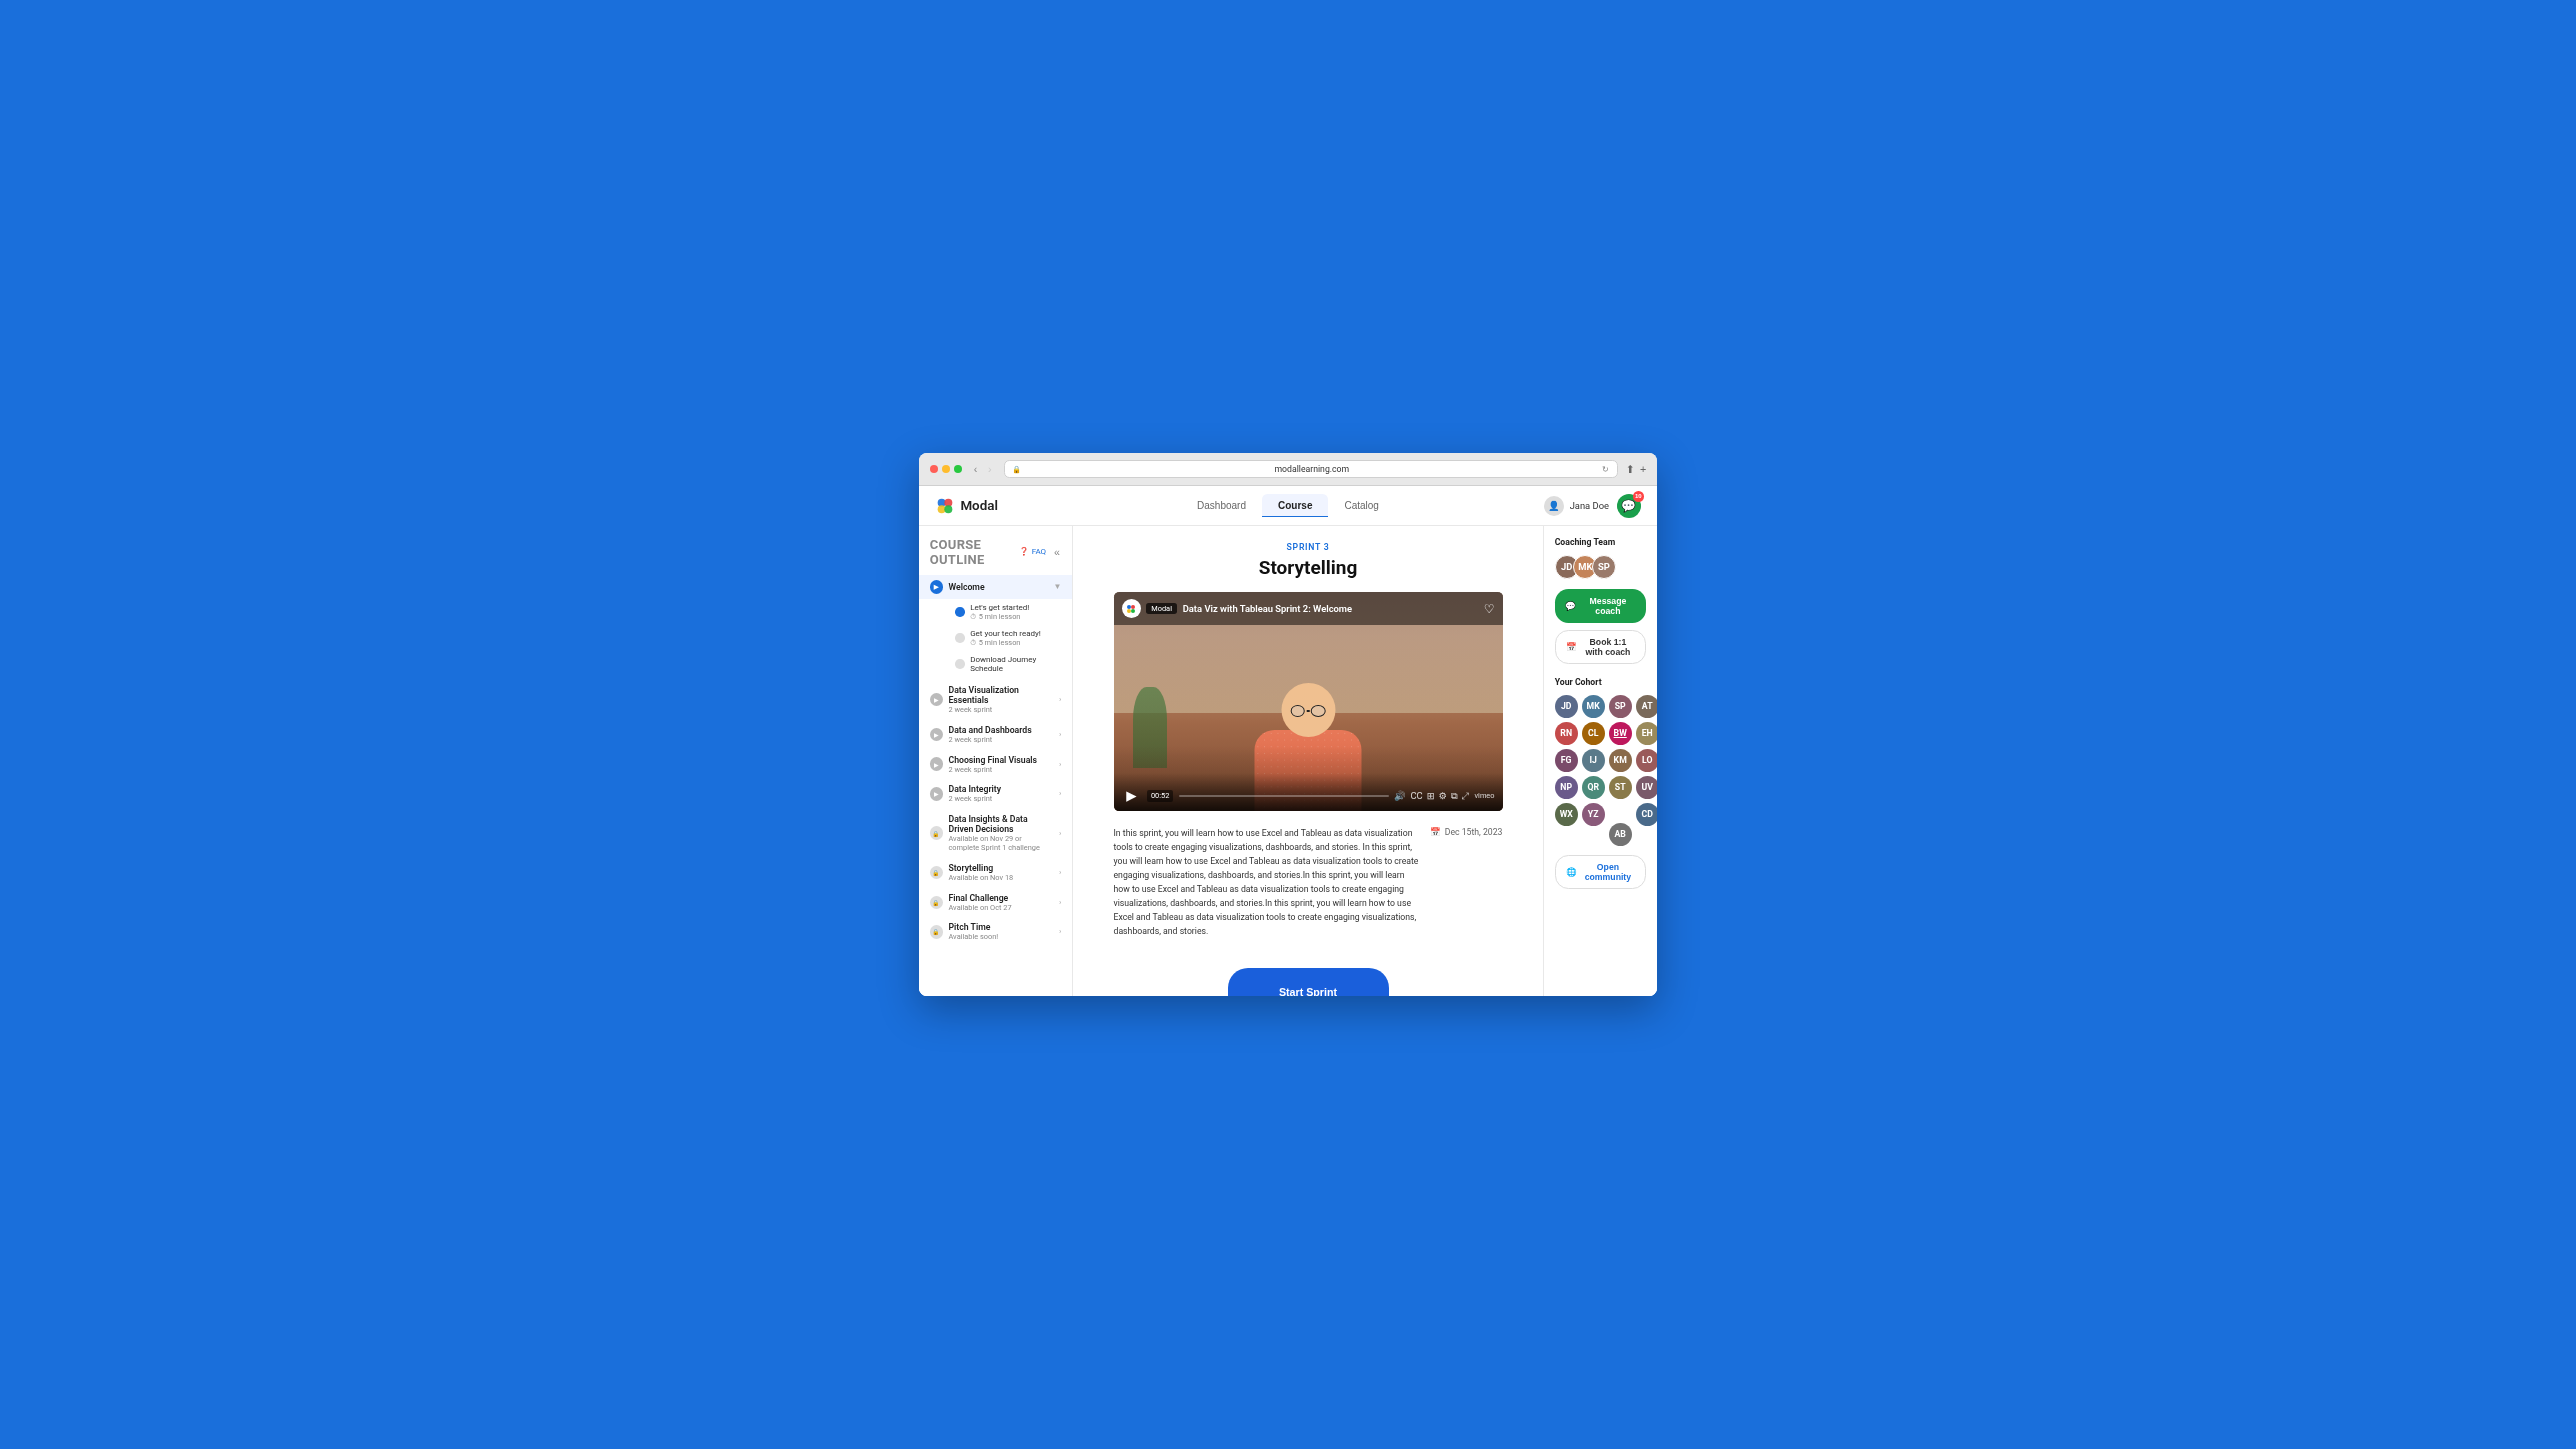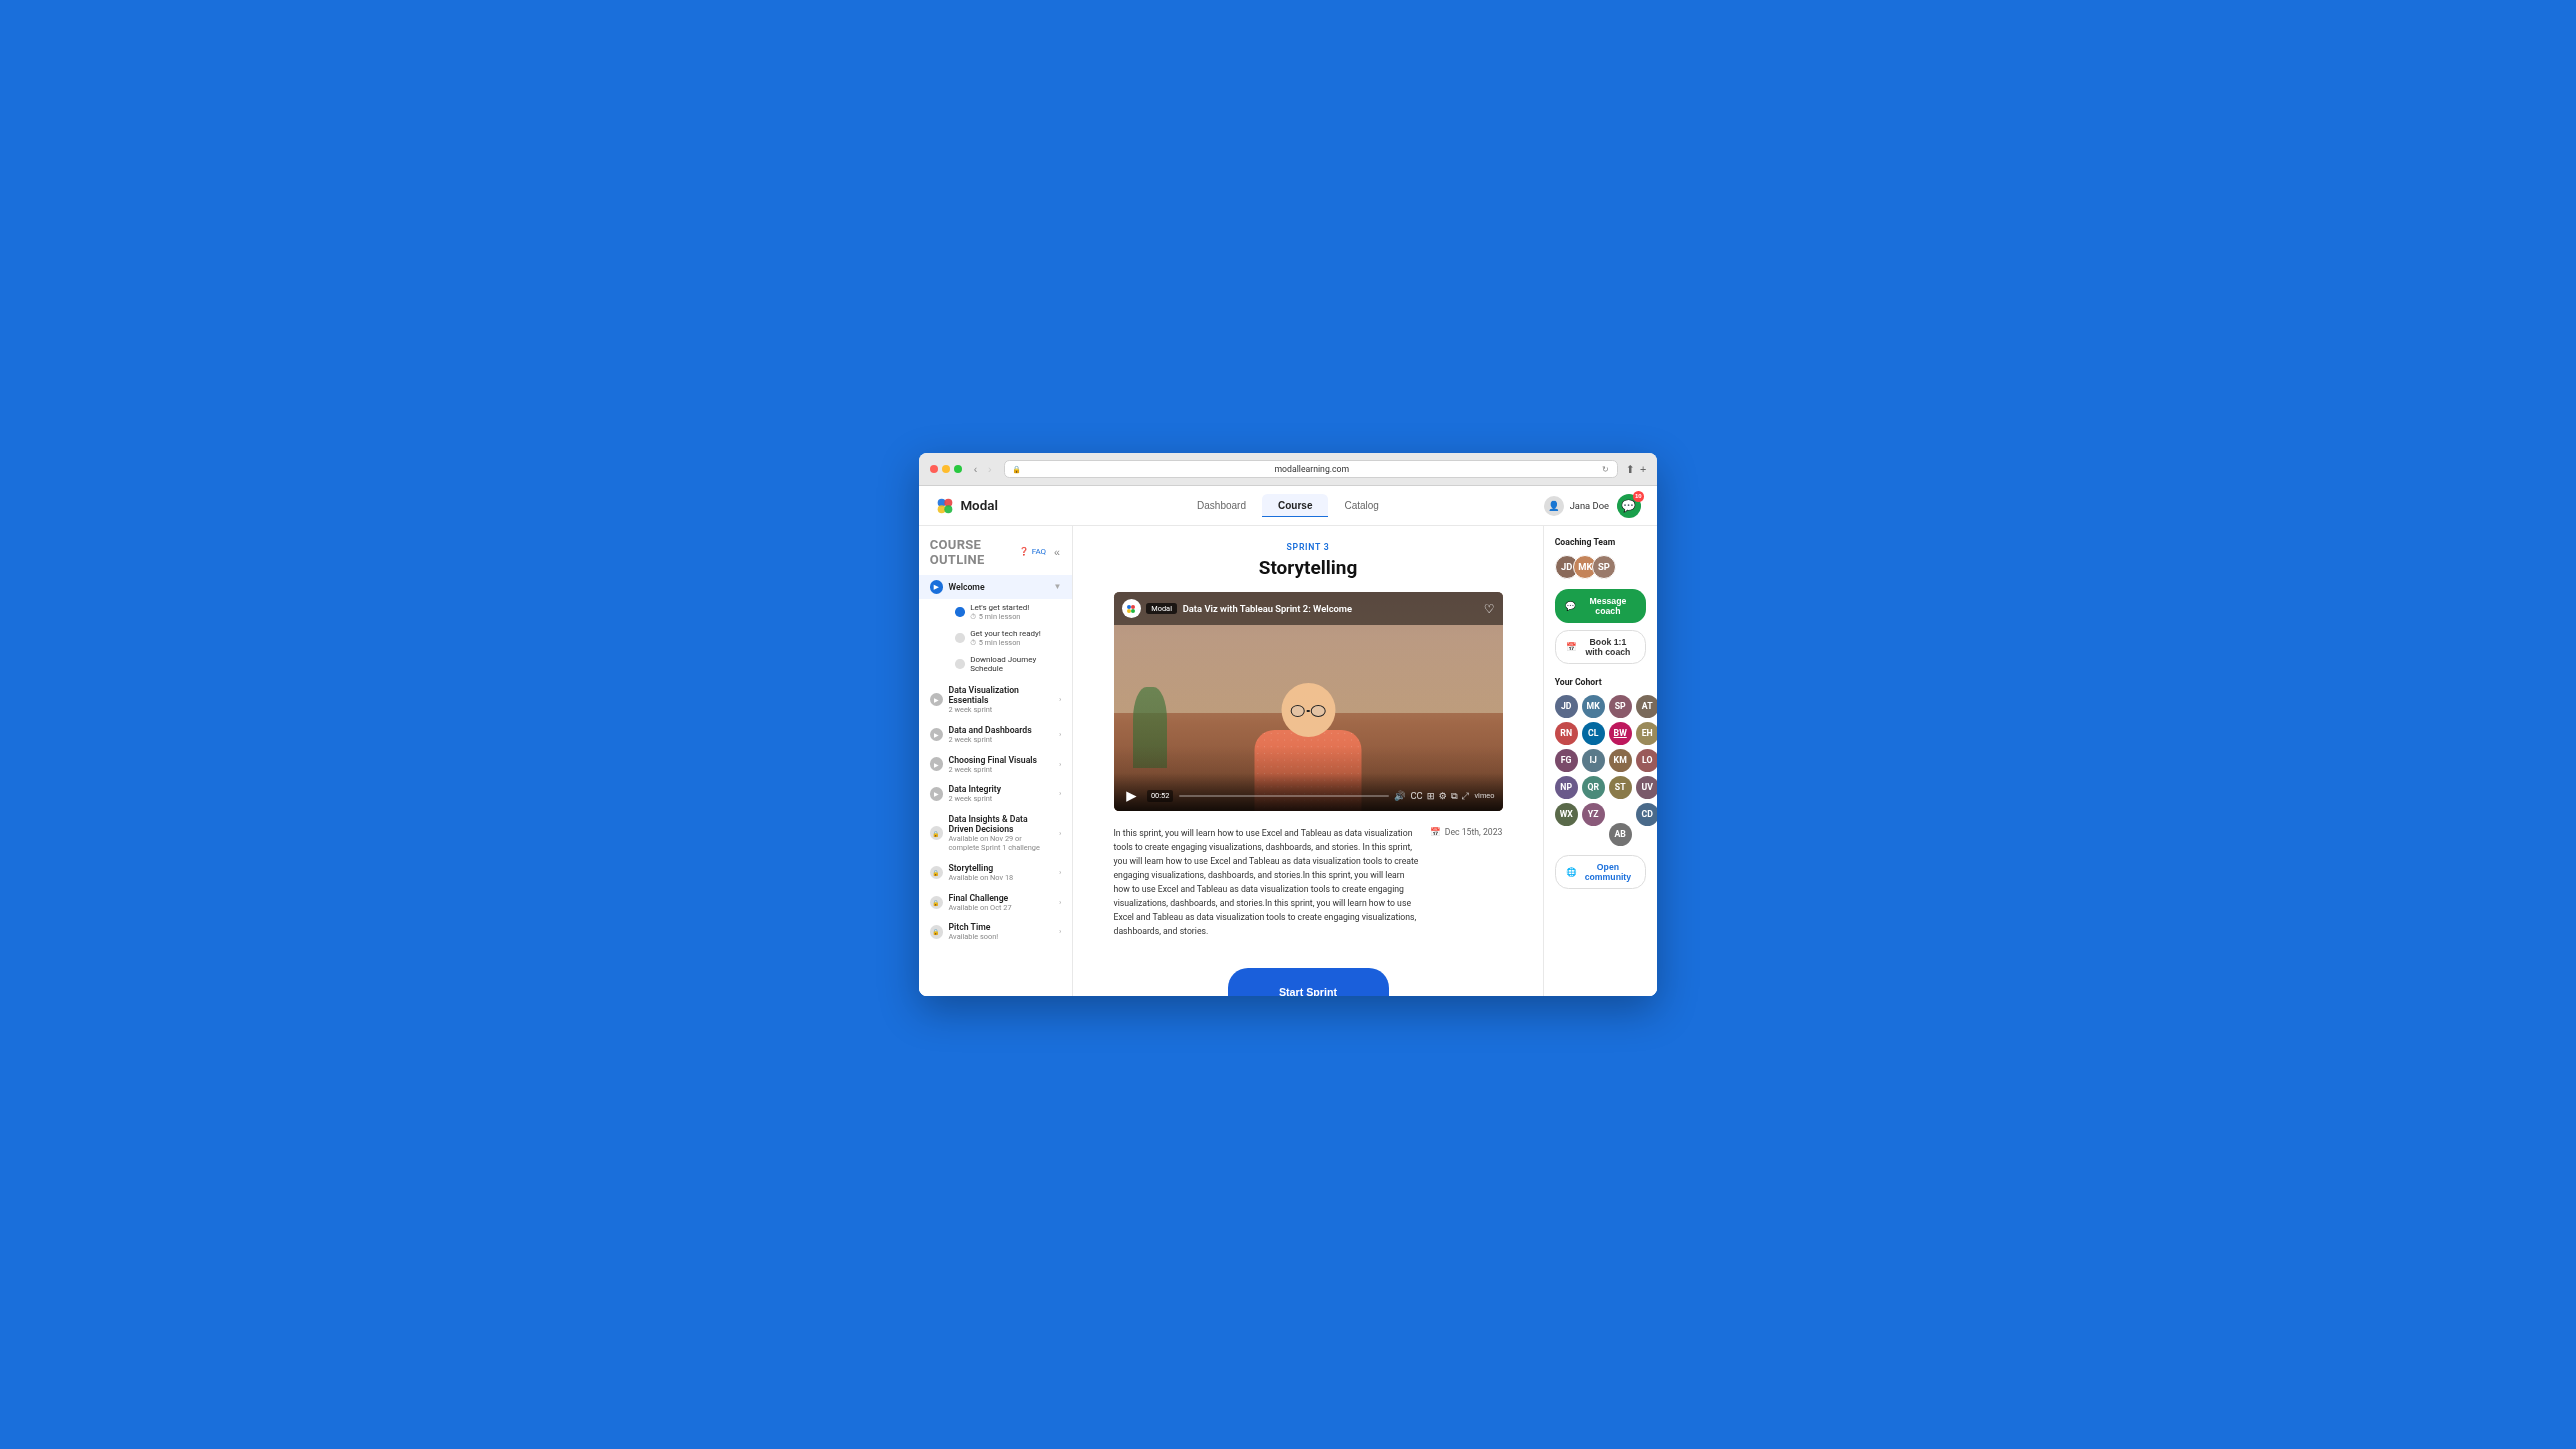--- a/index.html
+++ b/index.html
@@ -877,21 +877,21 @@
           <span>📅</span>
           <span>Book 1:1 with coach</span>
         </button>
         <div class="panel-section-title">Your Cohort</div>
         <div class="cohort-grid" id="cohort-grid-container">
             <div class="cohort-avatar" style="background: rgb(90, 106, 138);">JD</div>
             <div class="cohort-avatar" style="background: rgb(74, 122, 154);">MK</div>
             <div class="cohort-avatar" style="background: rgb(138, 90, 106);">SP</div>
             <div class="cohort-avatar" style="background: rgb(122, 106, 90);">AT</div>
             <div class="cohort-avatar" style="background: rgb(196, 74, 74);">RN</div>
-            <div class="cohort-avatar" style="background: #0369a1; text-align: right;">CL</div>
+            <div class="cohort-avatar" style="background: #a16207; text-align: right;">CL</div>
             <div class="cohort-avatar" style="background: #be185d; text-decoration: underline;">BW</div>
             <div class="cohort-avatar" style="background: rgb(154, 138, 90);">EH</div>
             <div class="cohort-avatar" style="background: rgb(122, 74, 106);">FG</div>
             <div class="cohort-avatar" style="background: rgb(90, 122, 138);">IJ</div>
             <div class="cohort-avatar" style="background: rgb(138, 106, 74);">KM</div>
             <div class="cohort-avatar" style="background: rgb(154, 90, 90);">LO</div>
             <div class="cohort-avatar" style="background: rgb(106, 90, 138);">NP</div>
             <div class="cohort-avatar" style="background: rgb(74, 138, 122);">QR</div>
             <div class="cohort-avatar" style="background: rgb(138, 122, 74);">ST</div>
             <div class="cohort-avatar" style="background: rgb(122, 90, 106);">UV</div>

